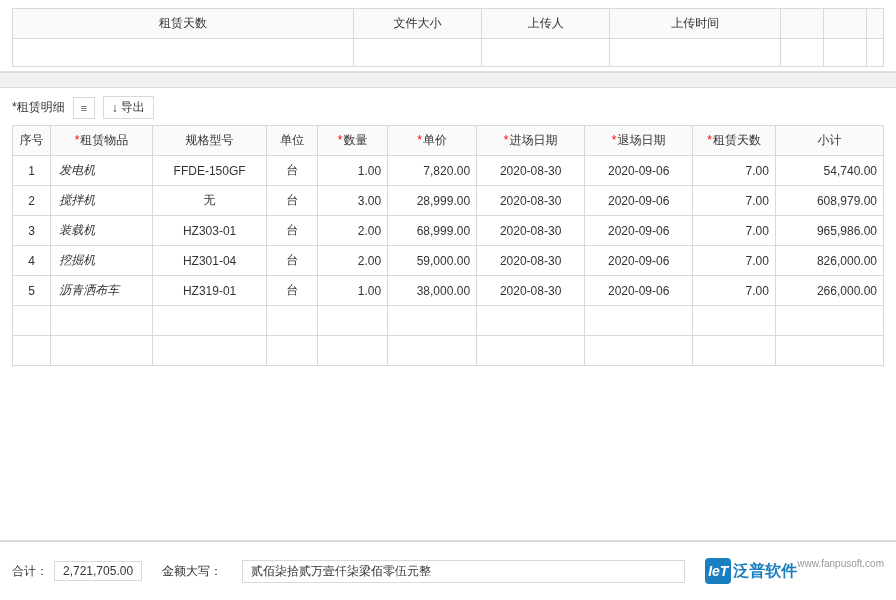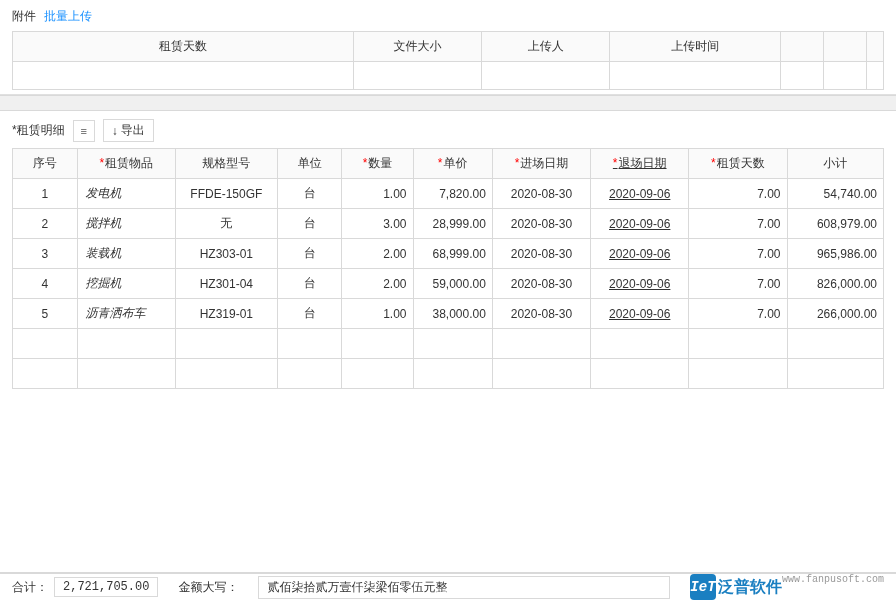--- a/index.html
+++ b/index.html
@@ -103,21 +103,21 @@
     }
 
     .rental-table {
       width: 100%;
       border-collapse: collapse;
       border: 1px solid #d9d9d9;
     }
     .rental-table th {
       background: #fafafa;
       border: 1px solid #d9d9d9;
-      padding: 6px 16px;
+      padding: 6px 0;
       text-align: center;
       font-weight: normal;
       color: #333;
       font-size: 12px;
       white-space: nowrap;
     }
     .rental-table th .req {
       color: #f00;
       margin-right: 1px;
     }
@@ -139,33 +139,32 @@
       padding-right: 6px;
     }
 
     .col-seq { width: 30px; }
     .col-item { width: 80px; }
     .col-spec { width: 90px; }
     .col-unit { width: 40px; }
     .col-qty { width: 55px; }
     .col-price { width: 70px; }
     .col-indate { width: 85px; }
-    .col-outdate { width: 85px; text-decoration: underline; }
+    .col-outdate { width: 85px; }
     .col-days { width: 65px; }
     .col-subtotal { width: 85px; }
 
     
     .footer-section {
       border-top: 2px solid #d9d9d9;
-      padding: 0 12px;
+      padding: 16px 12px;
       display: flex;
       align-items: center;
       gap: 20px;
       background: #fff;
-      font-family: Liberation Mono, monospace;
     }
     .footer-total {
       display: flex;
       align-items: center;
       gap: 6px;
       font-size: 12px;
     }
     .footer-total-label {
       color: #333;
     }
@@ -235,24 +234,20 @@
       border-top: 1px solid #d9d9d9;
       border-bottom: 1px solid #d9d9d9;
     }
   </style>
 </head>
 <body>
 
 <div class="main-container">
 
   <div class="attachment-section">
-    <div class="attachment-header">
-      <span class="attachment-label">附件</span>
-      <button class="batch-upload-btn">批量上传</button>
-    </div>
     <table class="file-table">
       <thead>
         <tr>
           <th class="col-name"><span>租赁天数</span></th>
           <th class="col-size"><span>文件大小</span></th>
           <th class="col-uploader"><span>上传人</span></th>
           <th class="col-time"><span>上传时间</span></th>
           <th class="col-extra"></th>
           <th class="col-extra"></th>
           <th class="col-extra"></th>

